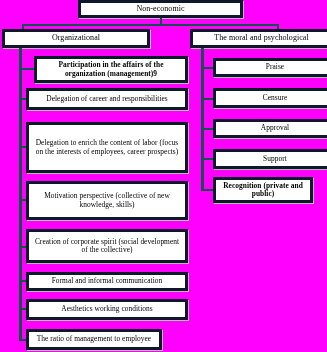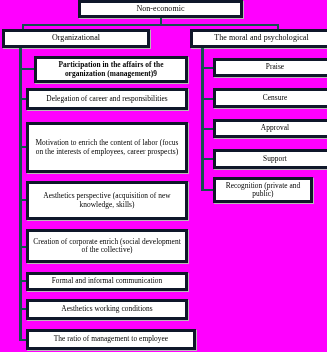--- a/index.html
+++ b/index.html
@@ -67,43 +67,43 @@
   <div class="conn hline" style="left:19px;top:199px;width:16px;height:2px;"></div>
   <div class="conn hline" style="left:19px;top:246px;width:16px;height:2px;"></div>
   <div class="conn hline" style="left:19px;top:280px;width:16px;height:2px;"></div>
   <div class="conn hline" style="left:19px;top:308px;width:16px;height:2px;"></div>
   <div class="conn hline" style="left:19px;top:339px;width:16px;height:2px;"></div>
 
   <div class="box" style="left:34px;top:56px;width:154px;height:27px;font-weight:bold;">Participation in the affairs of the organization (management)9</div>
 
   <div class="box" style="left:26px;top:88px;width:162px;height:22px;">Delegation of career and responsibilities</div>
 
-  <div class="box" style="left:26px;top:122px;width:162px;height:51px;">Motivation to enrich the content of labor (focus on the interests of employees, career prospects)</div>
+  <div class="box" style="left:26px;top:122px;width:162px;height:51px;">Delegation to enrich the content of labor (focus on the interests of employees, career prospects)</div>
 
-  <div class="box" style="left:26px;top:181px;width:162px;height:39px;">Aesthetics perspective (acquisition of new knowledge, skills)</div>
+  <div class="box" style="left:26px;top:181px;width:162px;height:39px;">Motivation perspective (collective of new knowledge, skills)</div>
 
-  <div class="box" style="left:26px;top:229px;width:162px;height:34px;">Creation of corporate enrich (social development of the collective)</div>
+  <div class="box" style="left:26px;top:229px;width:162px;height:34px;">Creation of corporate spirit (social development of the collective)</div>
 
   <div class="box" style="left:26px;top:272px;width:162px;height:19px;">Formal and informal communication</div>
 
   <div class="box" style="left:26px;top:299px;width:162px;height:21px;">Aesthetics working conditions</div>
 
-  <div class="box" style="left:26px;top:329px;width:170px;height:21px;">The ratio of management to employee</div>
+  <div class="box" style="left:26px;top:329px;width:136px;height:21px;">The ratio of management to employee</div>
 
   <div class="conn vline" style="left:201px;top:48px;width:3px;height:143px;"></div>
 
   <div class="conn hline" style="left:201px;top:67px;width:13px;height:2px;"></div>
   <div class="conn hline" style="left:201px;top:98px;width:13px;height:2px;"></div>
   <div class="conn hline" style="left:201px;top:128px;width:13px;height:2px;"></div>
   <div class="conn hline" style="left:201px;top:158px;width:13px;height:2px;"></div>
   <div class="conn hline" style="left:201px;top:189px;width:13px;height:2px;"></div>
 
   <div class="box" style="left:213px;top:58px;width:124px;height:19px;">Praise</div>
 
   <div class="box" style="left:213px;top:88px;width:124px;height:20px;">Censure</div>
 
   <div class="box" style="left:213px;top:119px;width:124px;height:19px;">Approval</div>
 
   <div class="box" style="left:213px;top:149px;width:124px;height:20px;">Support</div>
 
-  <div class="box" style="left:213px;top:177px;width:100px;height:26px;">Recognition (private and public)</div>
+  <div class="box" style="left:213px;top:177px;width:100px;height:26px;font-weight:bold;">Recognition (private and public)</div>
 
 </div>
 
 </body></html>

